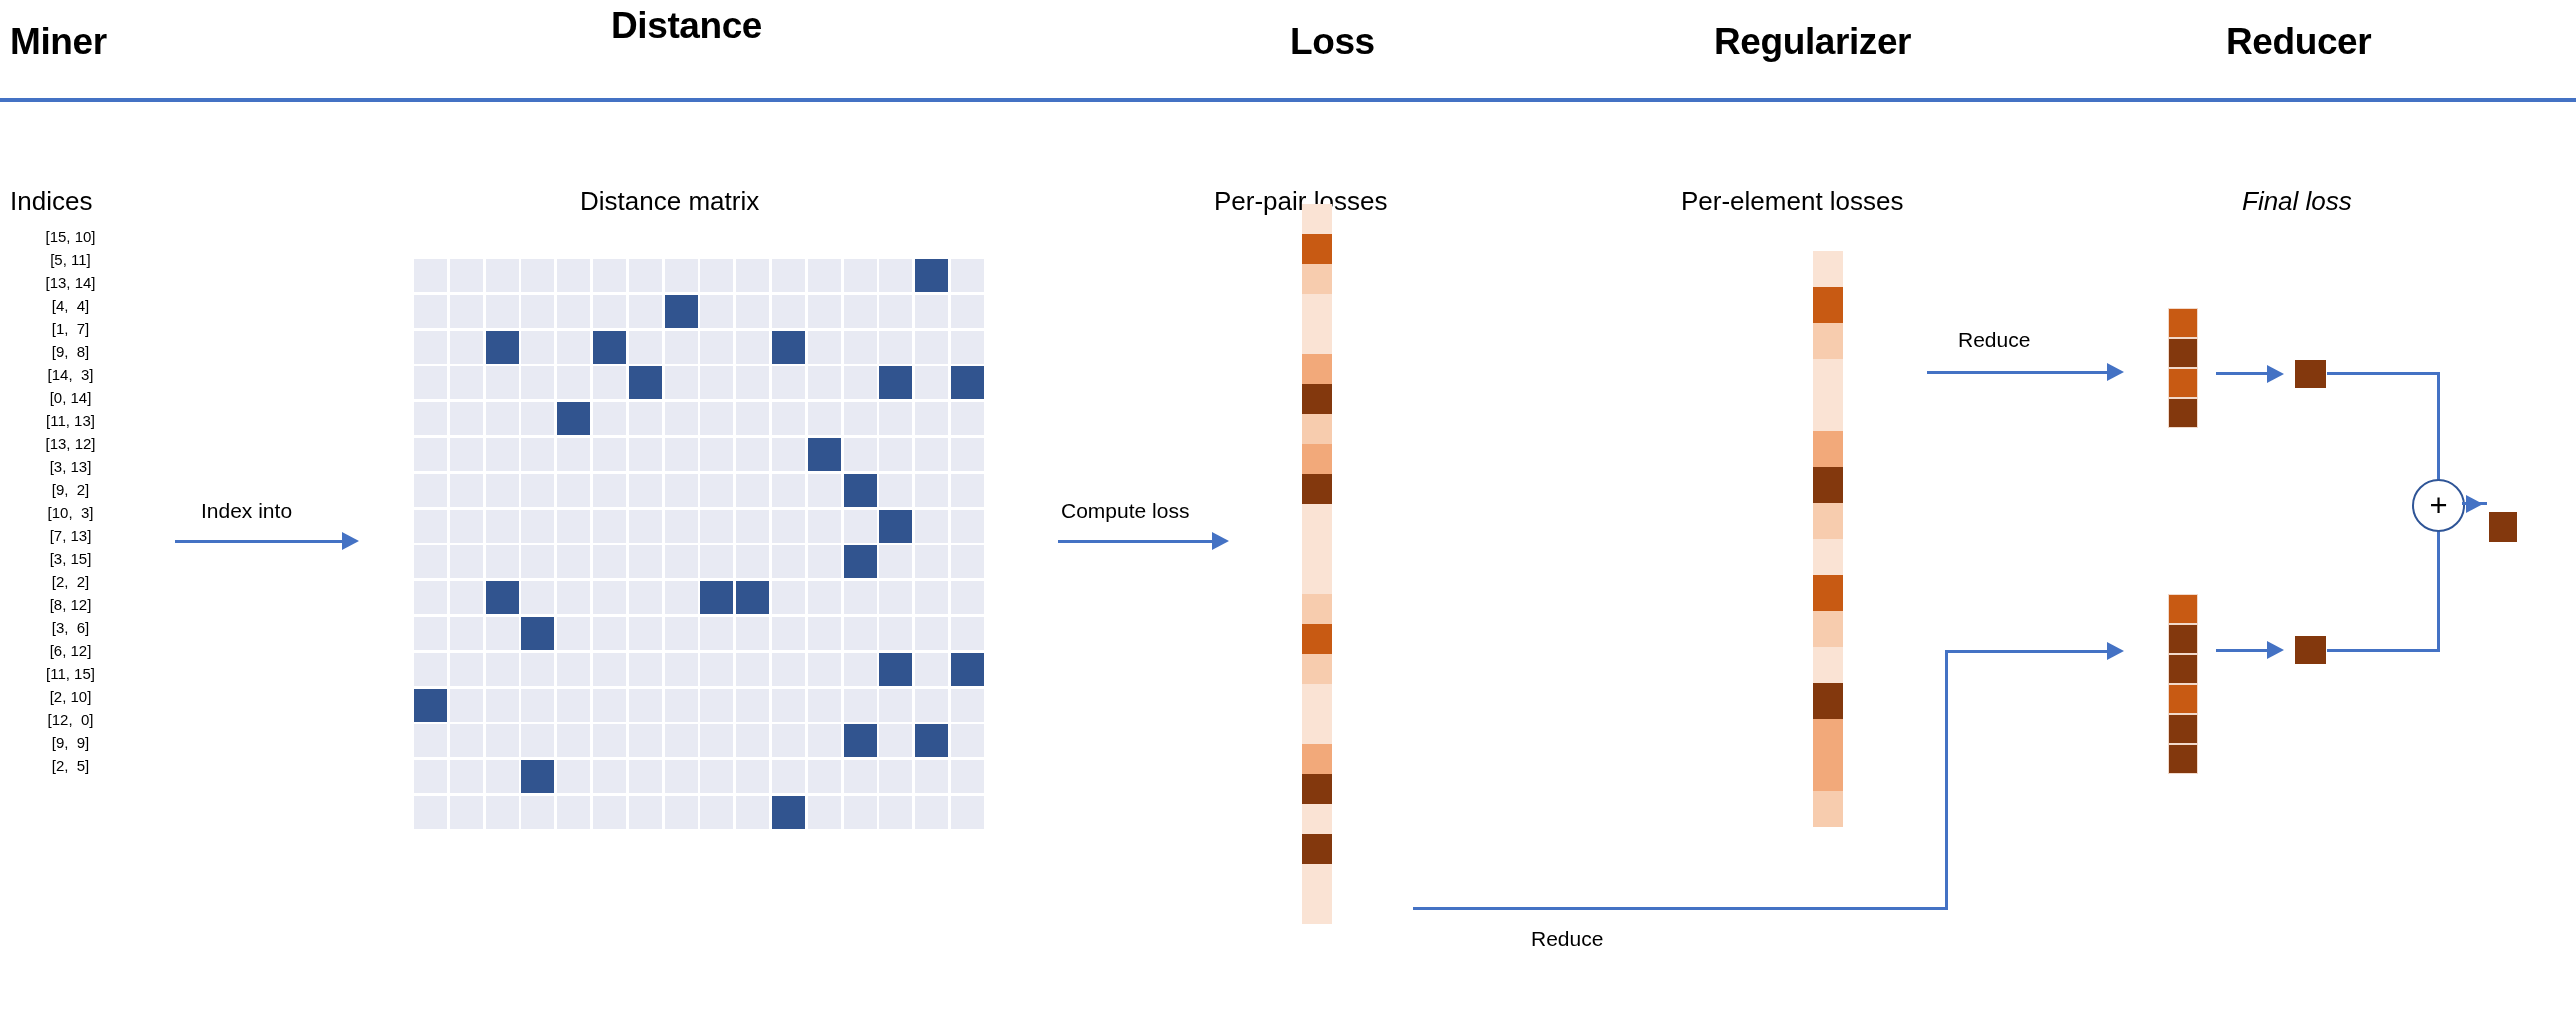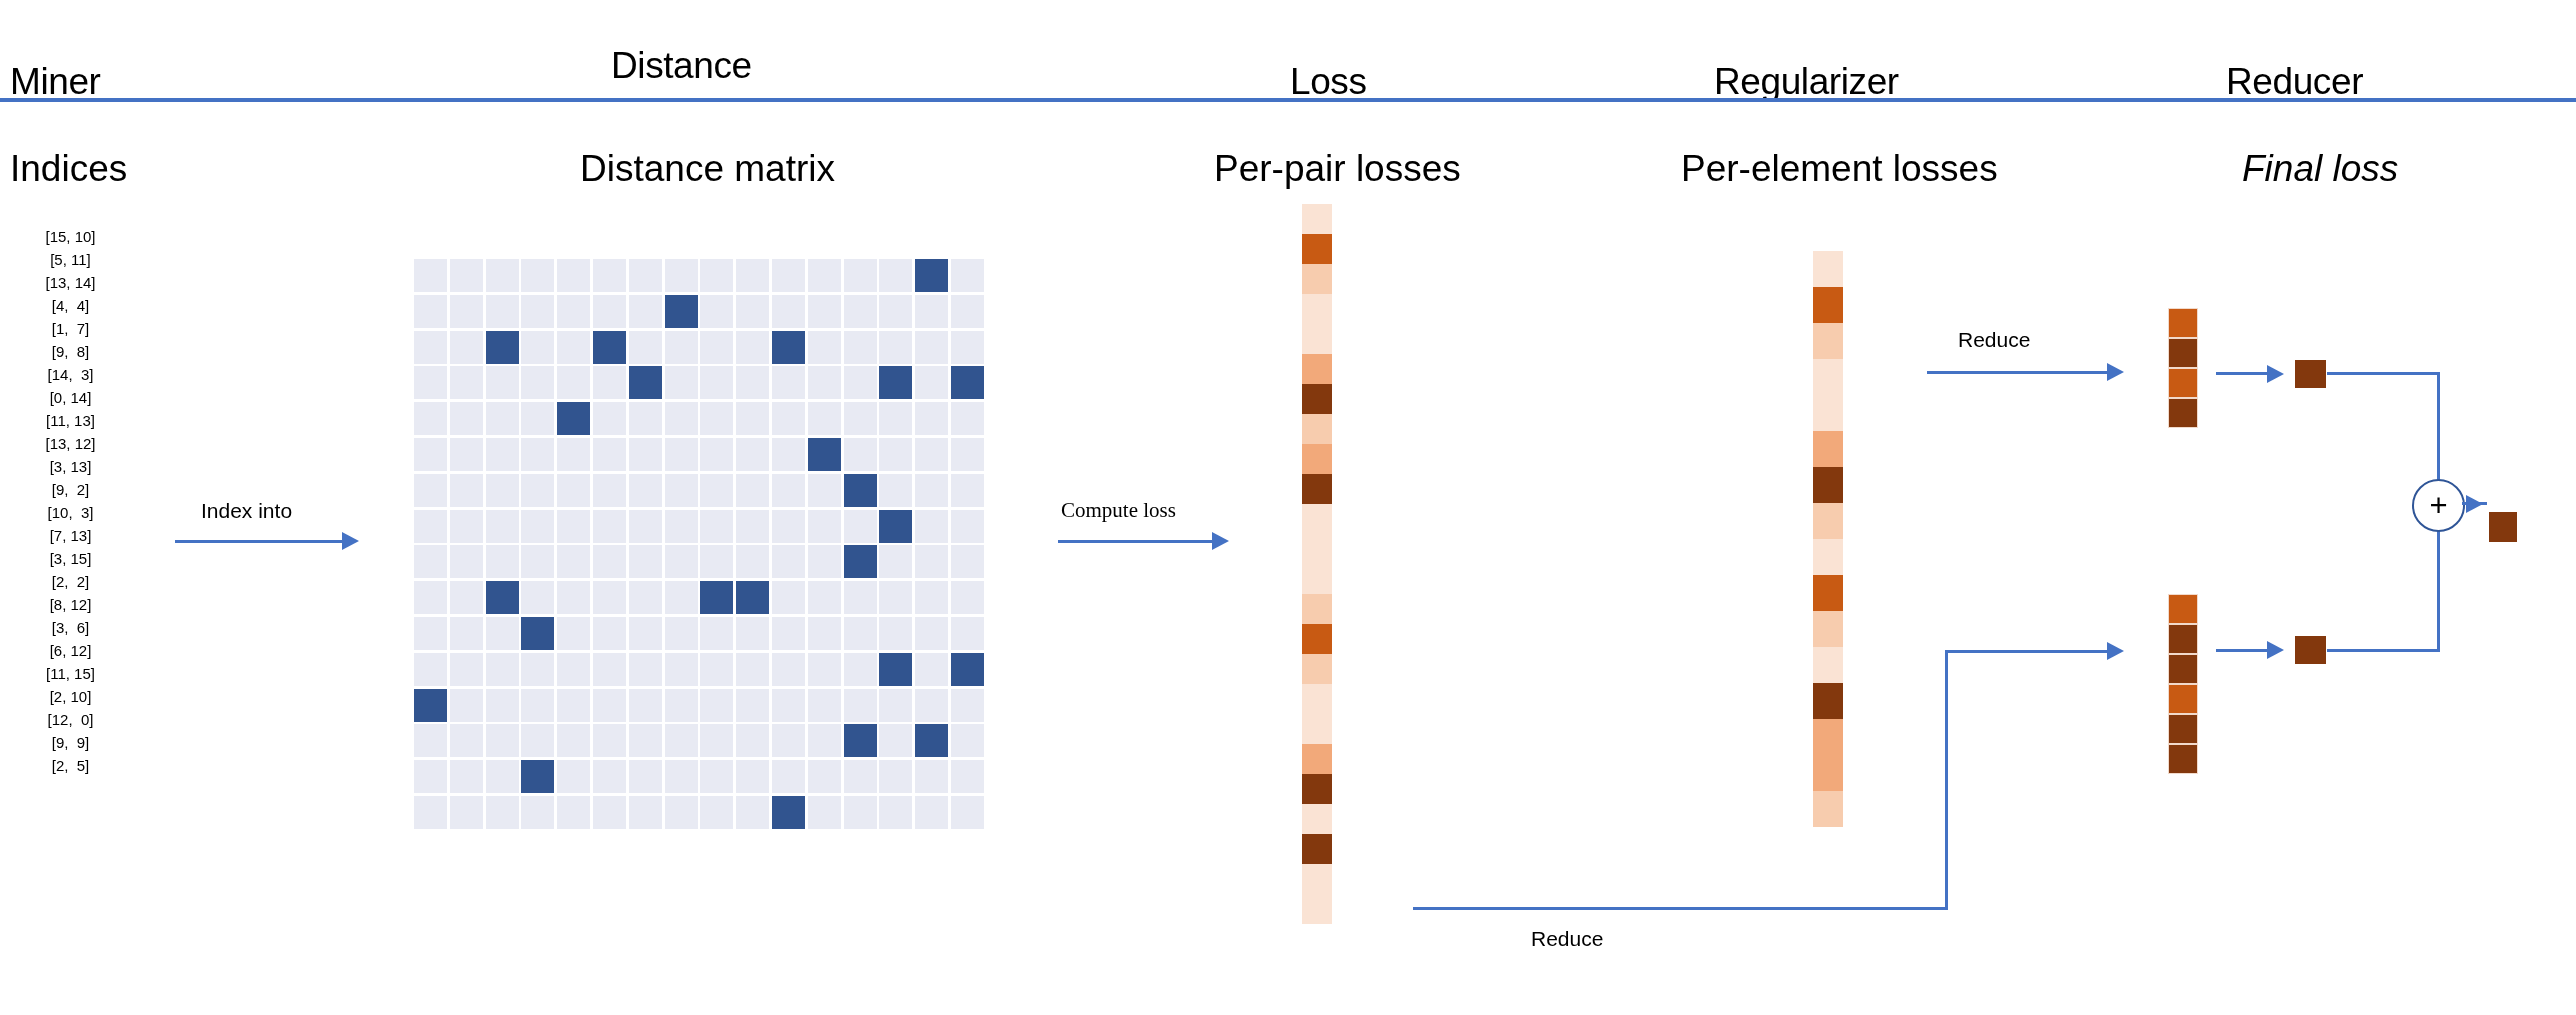--- a/index.html
+++ b/index.html
@@ -21,30 +21,30 @@
   #header-rule {
     left: 0;
     top: 98px;
     width: 2576px;
     height: 3.5px;
     background: #4472C4;
   }
   .section-title {
     font-size: 37px;
     line-height: 1;
-    font-weight: 400;
+    font-weight: 700;
     white-space: nowrap;
     letter-spacing: -0.4px;
-    margin-top: 40px;
   }
   .panel-title {
-    font-size: 37px;
+    font-size: 26px;
     line-height: 1;
     font-weight: 400;
     white-space: nowrap;
+    margin-top: 38px;
   }
 
   
   #indices-list {
     left: 0px;
     top: 225px;
     width: 141px;
     text-align: center;
   }
   .index-row {
@@ -419,21 +419,21 @@
     <div class="dm-cell"></div>
     <div class="dm-cell"></div>
     <div class="dm-cell on"></div>
     <div class="dm-cell"></div>
     <div class="dm-cell"></div>
     <div class="dm-cell"></div>
     <div class="dm-cell"></div>
     <div class="dm-cell"></div>
   </div>
 
-<div class="abs flow-label" style="left:1061px; top:500px;font-family:Liberation Serif, serif;">Compute loss</div>
+<div class="abs flow-label" style="left:1061px; top:500px;">Compute loss</div>
 <div class="abs hline" style="left:1058px; top:540px; width:154px;"></div>
 <div class="abs arrowhead" style="left:1212px; top:532px;"></div>
 
 <div class="abs strip" id="per-pair-strip">
     <span class="cell" style="background: rgb(250, 227, 212);"></span>
     <span class="cell" style="background: rgb(200, 90, 19);"></span>
     <span class="cell" style="background: rgb(247, 204, 174);"></span>
     <span class="cell" style="background: rgb(250, 227, 212);"></span>
     <span class="cell" style="background: rgb(250, 227, 212);"></span>
     <span class="cell" style="background: rgb(242, 169, 122);"></span>

